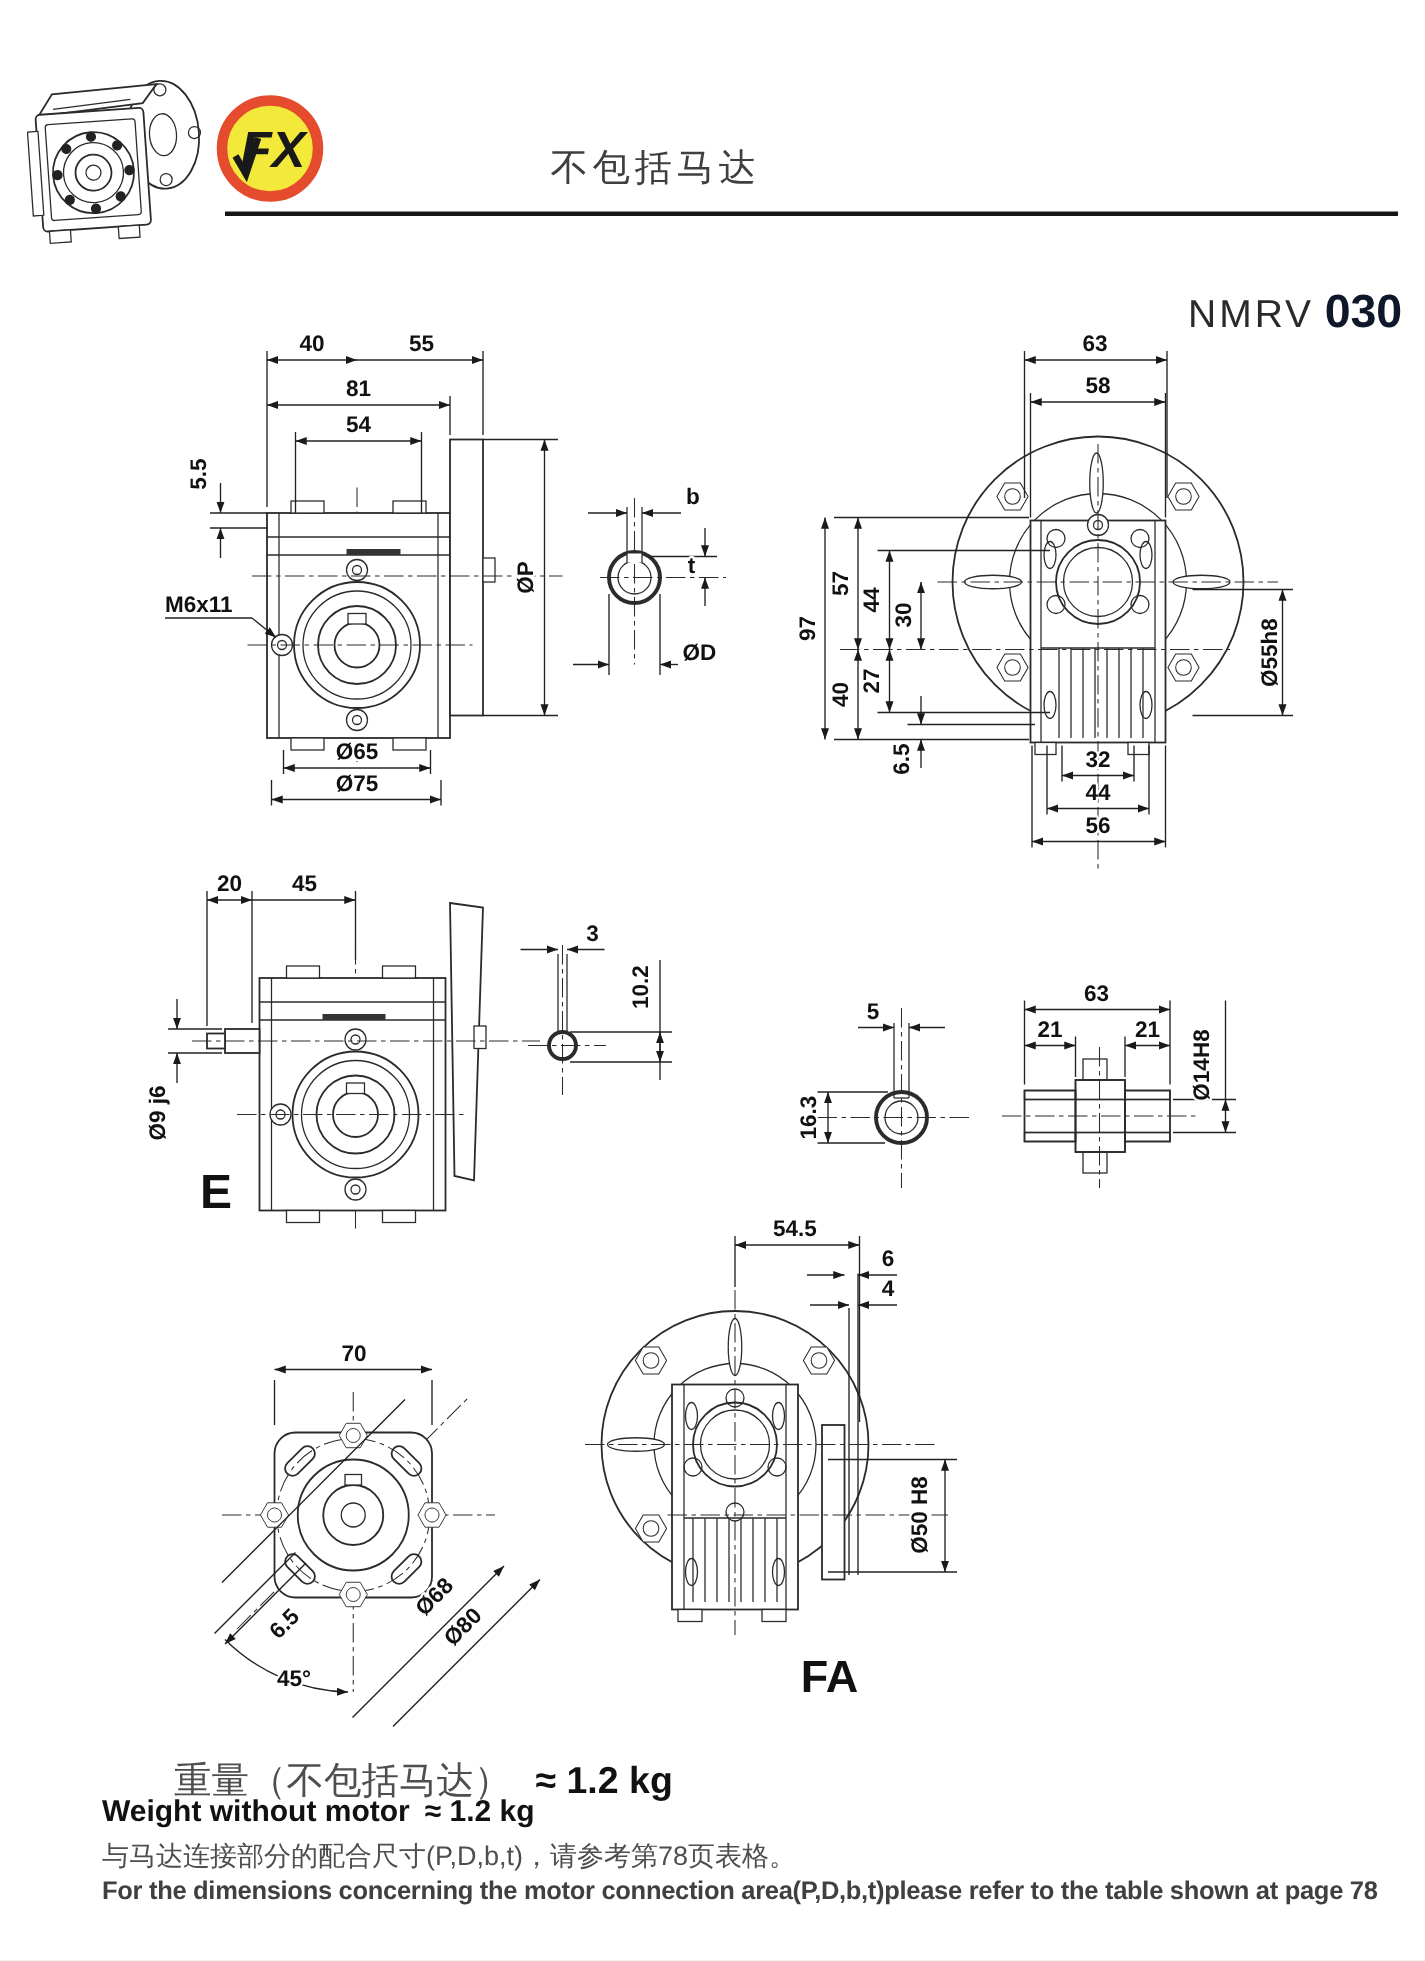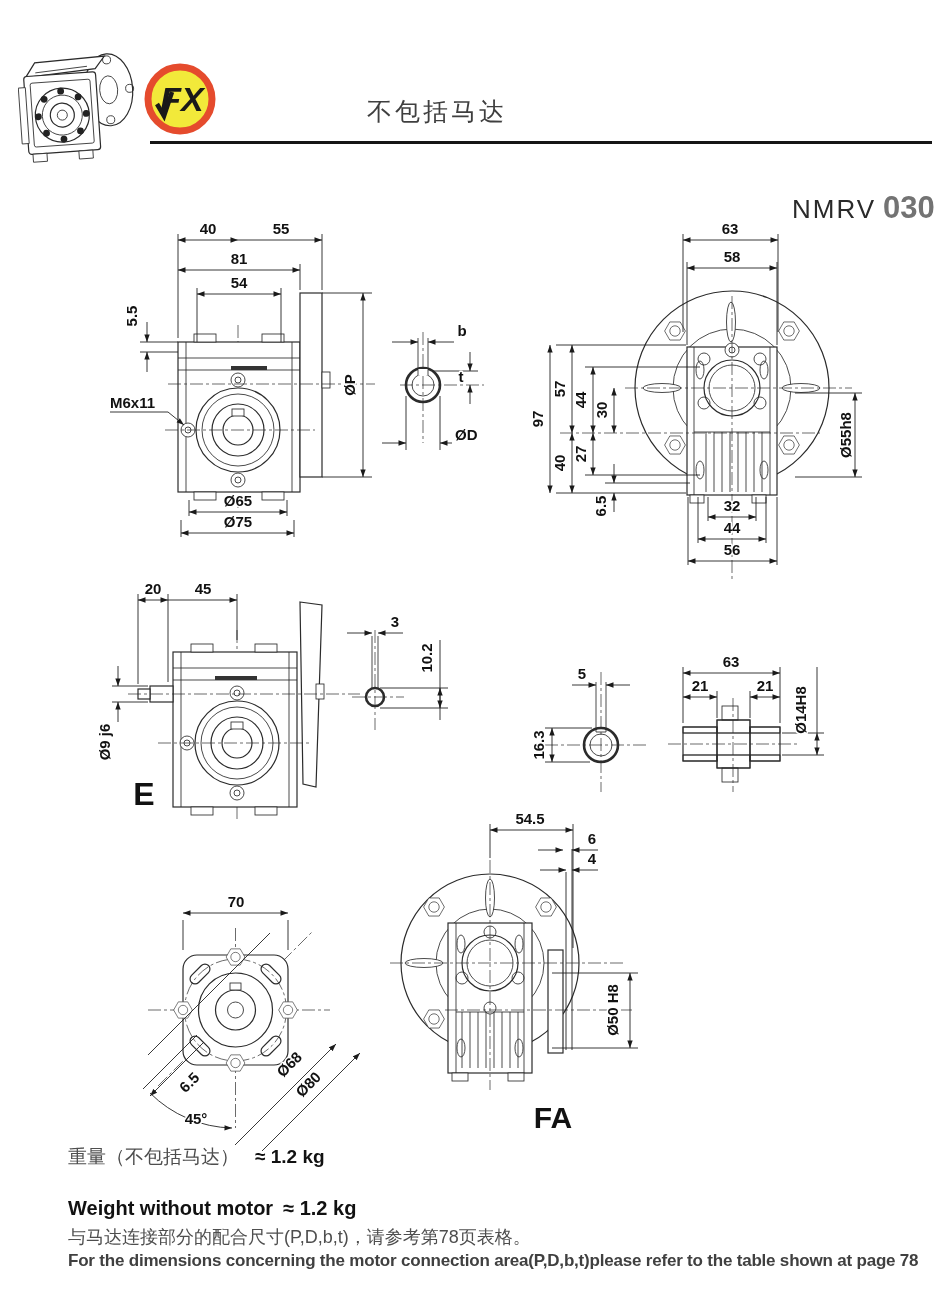--- a/index.html
+++ b/index.html
@@ -6,24 +6,24 @@
   .page{position:relative;width:950px;height:1307px;background:#ffffff;overflow:hidden;
         font-family:"Liberation Sans",sans-serif;color:#1a1a1a;}
   
   .brand-name{position:absolute;left:221px;top:64px;font-family:"Liberation Serif",serif;
         font-style:italic;font-weight:bold;font-size:47px;color:#2e9e3e;letter-spacing:2px;}
   .brand-cn{position:absolute;left:367px;top:95px;font-size:25px;color:#3f3f3f;letter-spacing:3px;
         font-family:"Liberation Sans",sans-serif;}
   .rule{position:absolute;left:150px;top:141px;width:782px;height:3px;background:#161616;}
   .model-title{position:absolute;left:792px;top:190px;display:flex;align-items:baseline;gap:7px;}
   .model-title .series{font-size:26px;color:#2a2a2a;letter-spacing:2px;}
-  .model-title .size{font-size:31px;font-weight:bold;color:#737373;}
+  .model-title .size{font-size:31px;font-weight:bold;color:#0f172a;}
   
   .f-line{position:absolute;left:68px;white-space:nowrap;}
-  .f1{top:1144px;font-size:19px;color:#4e4e4e;}
+  .f1{top:1170px;font-size:25px;color:#4e4e4e;margin-left:48px;}
   .f1 .val{color:#111;font-weight:bold;margin-left:16px;}
   .f2{top:1197px;font-size:20px;font-weight:bold;color:#111;}
   .f2 .val{margin-left:10px;}
   .f3{top:1225px;font-size:18px;color:#4e4e4e;}
   .f4{top:1251px;font-size:17px;font-weight:bold;color:#404040;letter-spacing:-0.2px;}
   
   svg{position:absolute;}
   .ol{stroke:#2b2b2b;fill:none;stroke-width:1.2;}
   .wf{fill:#ffffff;}
   .thn{stroke-width:0.85;}

